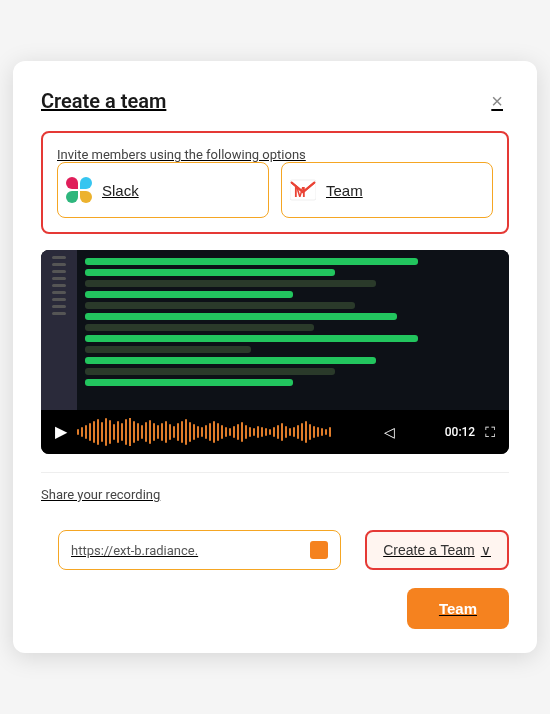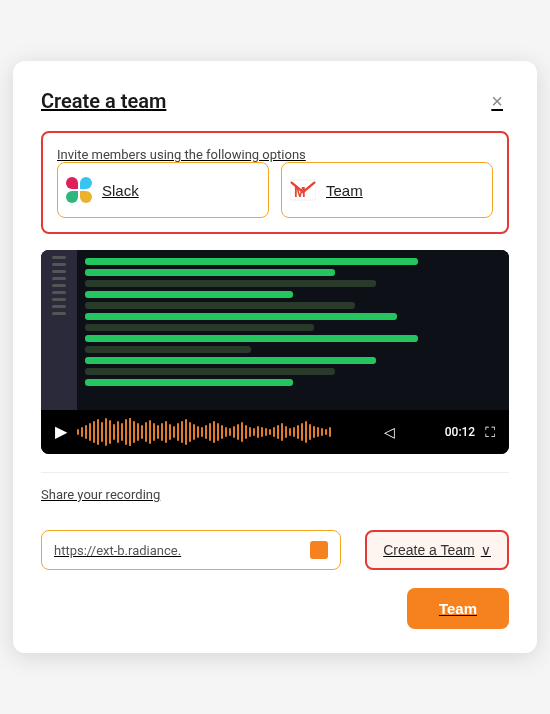--- a/index.html
+++ b/index.html
@@ -199,20 +199,21 @@
     .share-label {
       font-size: 13px;
       color: #444;
       margin-bottom: 28px;
     }
 
     .share-row {
       display: flex;
       gap: 24px;
       align-items: flex-start;
+      margin-left: 17px;
     }
 
     .share-link-box {
       flex: 1;
       border: 1.5px solid #f5a623;
       border-radius: 8px;
       padding: 10px 12px;
       display: flex;
       align-items: center;
       gap: 8px;

